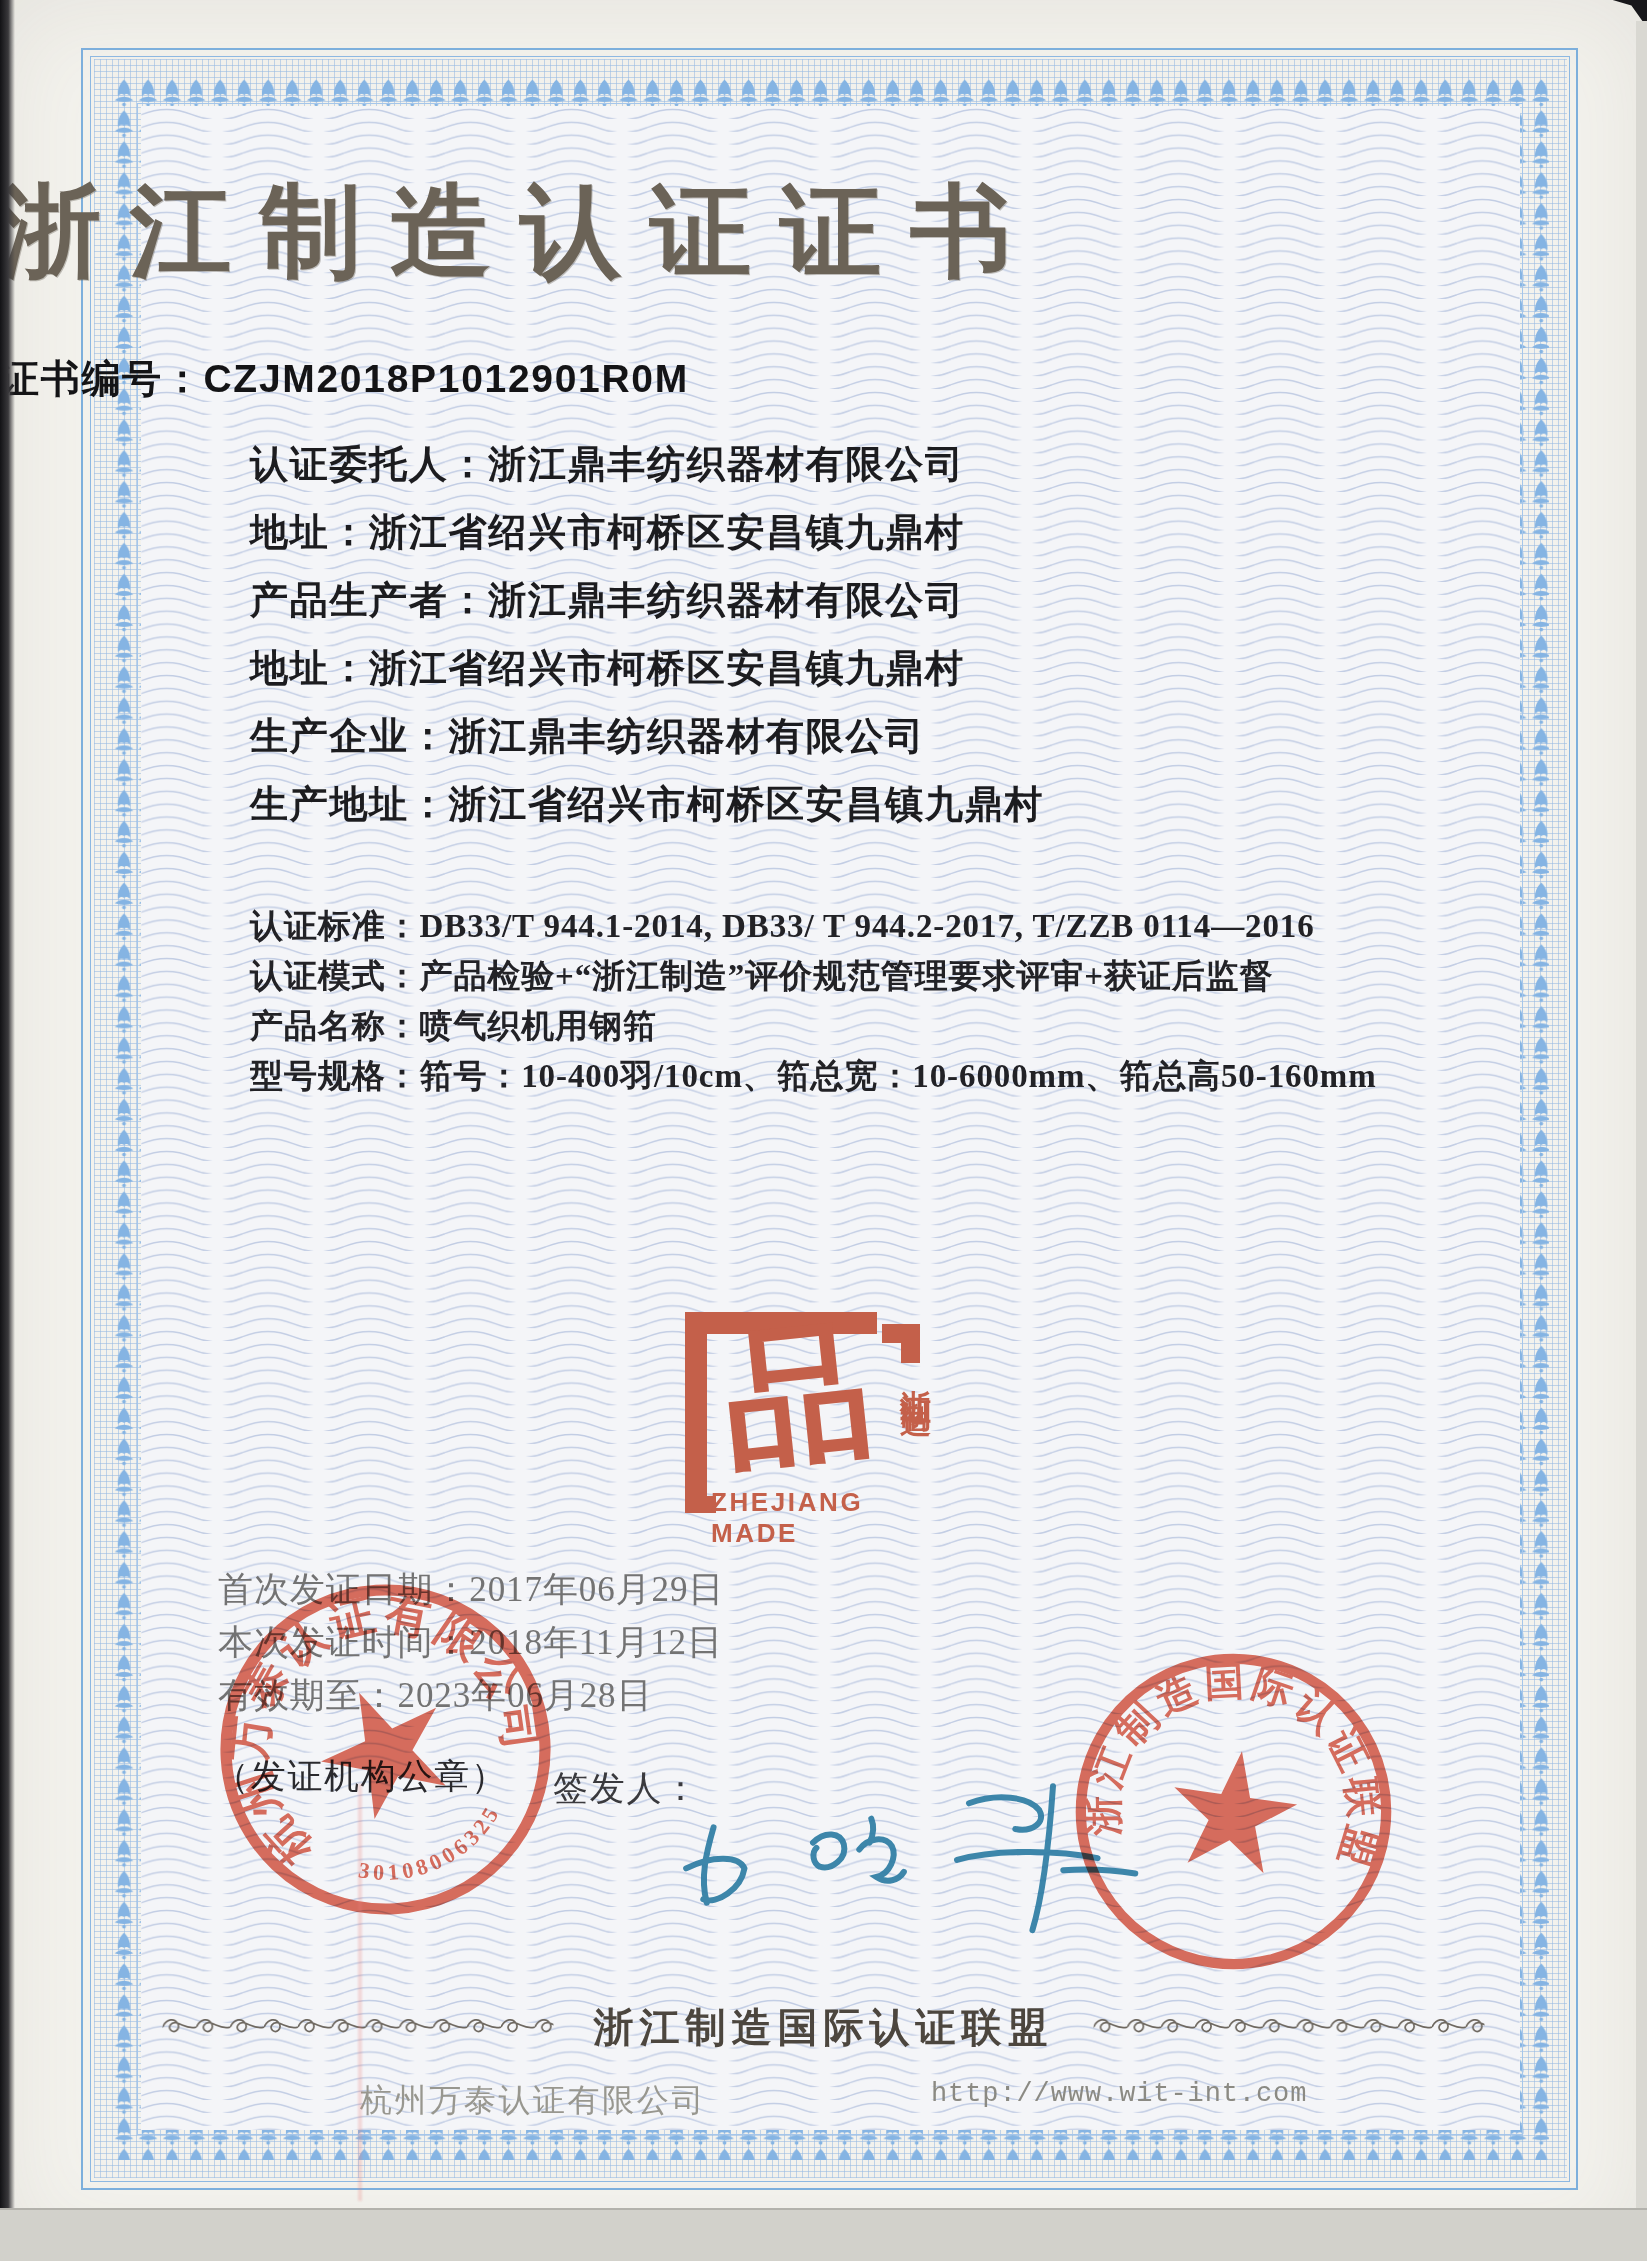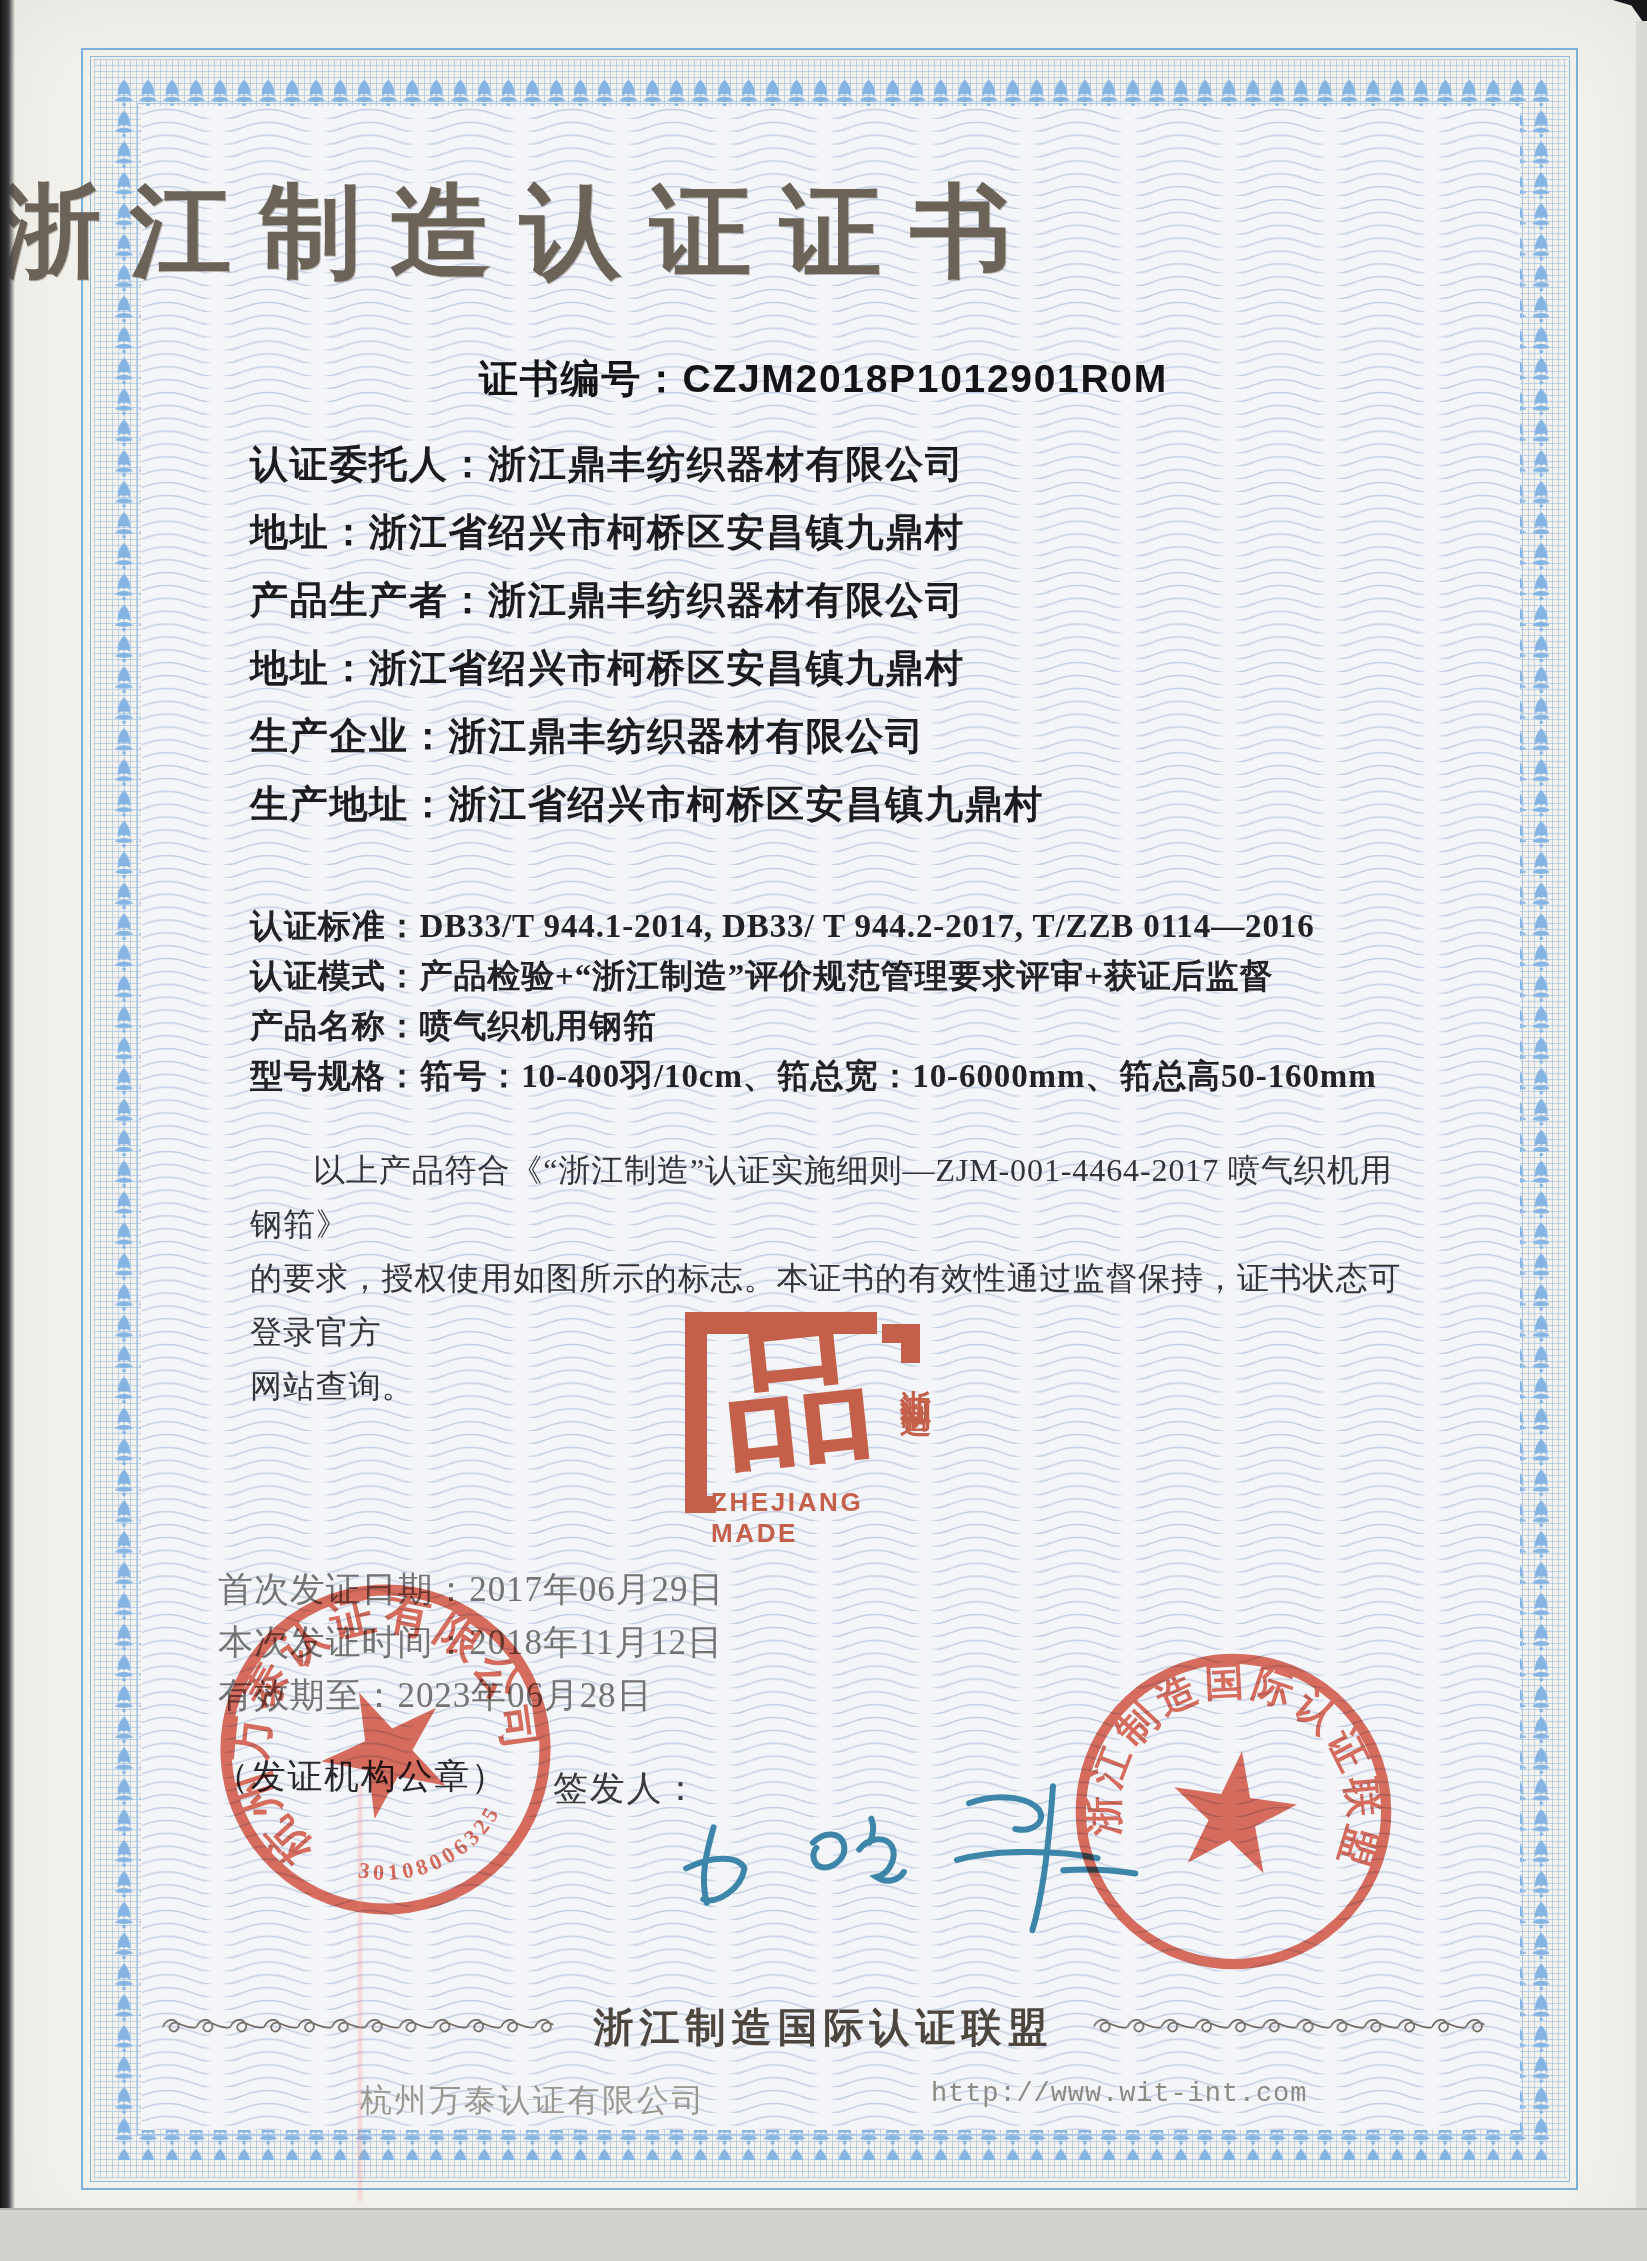--- a/index.html
+++ b/index.html
@@ -21,21 +21,21 @@
   .band-grid{left:94px;top:59px;width:1473px;height:2119px;
      background:repeating-linear-gradient(0deg,rgba(148,184,226,.55) 0 1.3px,transparent 1.3px 6px),
                 repeating-linear-gradient(90deg,rgba(148,184,226,.55) 0 1.3px,transparent 1.3px 6px);}
   .band-floral{left:112px;top:77px;width:1437px;height:2083px;}
   .f3{left:137px;top:103px;width:1384px;height:2030px;border:1.7px solid #a5c6ea;}
   .inner{left:141px;top:106px;width:1379px;height:2024px;background:#f4f5f8;}
 
   
   .title{left:0;top:165px;width:1647px;text-align:left;font-size:101px;font-weight:bold;
          color:#6b6357;letter-spacing:29px;text-shadow:0.9px 0.9px 0 rgba(90,84,72,.35);}
-  .certline{left:0;top:352px;width:1647px;text-align:center;font-size:39px;font-weight:bold;
+  .certline{left:0;top:352px;width:1647px;text-align:left;font-size:39px;font-weight:bold;
          font-family:"Liberation Sans","DejaVu Sans",sans-serif;color:#141416;letter-spacing:1.7px;}
   .parties{left:250px;top:430px;width:1201px;font-size:38px;font-weight:bold;color:#1c1c1f;line-height:68px;letter-spacing:1.7px;}
   .details{left:250px;top:901px;width:1218px;font-size:33px;font-weight:bold;color:#222226;line-height:50px;letter-spacing:0.9px;}
   .statement{left:250px;top:1143px;width:1158px;font-size:32px;color:#33333a;line-height:54px;letter-spacing:0.9px;}
   .statement .indent{text-indent:63px;}
 
   
   .mark{left:685px;top:1312px;width:250px;height:216px;}
   .mark .bar{position:absolute;background:#c4604a;}
   .m-left{left:0;top:0;width:22px;height:201px;}
@@ -109,25 +109,20 @@
     <div>生产地址：浙江省绍兴市柯桥区安昌镇九鼎村</div>
   </div>
 
   <div class="abs details">
     <div>认证标准：DB33/T 944.1-2014, DB33/ T 944.2-2017, T/ZZB 0114—2016</div>
     <div>认证模式：产品检验+“浙江制造”评价规范管理要求评审+获证后监督</div>
     <div>产品名称：喷气织机用钢筘</div>
     <div>型号规格：筘号：10-400羽/10cm、筘总宽：10-6000mm、筘总高50-160mm</div>
   </div>
 
-  <div class="abs statement">
-    <div class="indent">以上产品符合《“浙江制造”认证实施细则—ZJM-001-4464-2017 喷气织机用钢筘》</div>
-    <div>的要求，授权使用如图所示的标志。本证书的有效性通过监督保持，证书状态可登录官方</div>
-    <div>网站查询。</div>
-  </div>
 
   <div class="abs mark">
     <div class="bar m-left"></div>
     <div class="bar m-top"></div>
     <div class="bar m-ch"></div>
     <div class="bar m-cv"></div>
     <div class="bar m-foot"></div>
     <div class="m-glyph">品</div>
     <div class="m-vert">浙江制造</div>
     <div class="m-caption">ZHEJIANG MADE</div>

